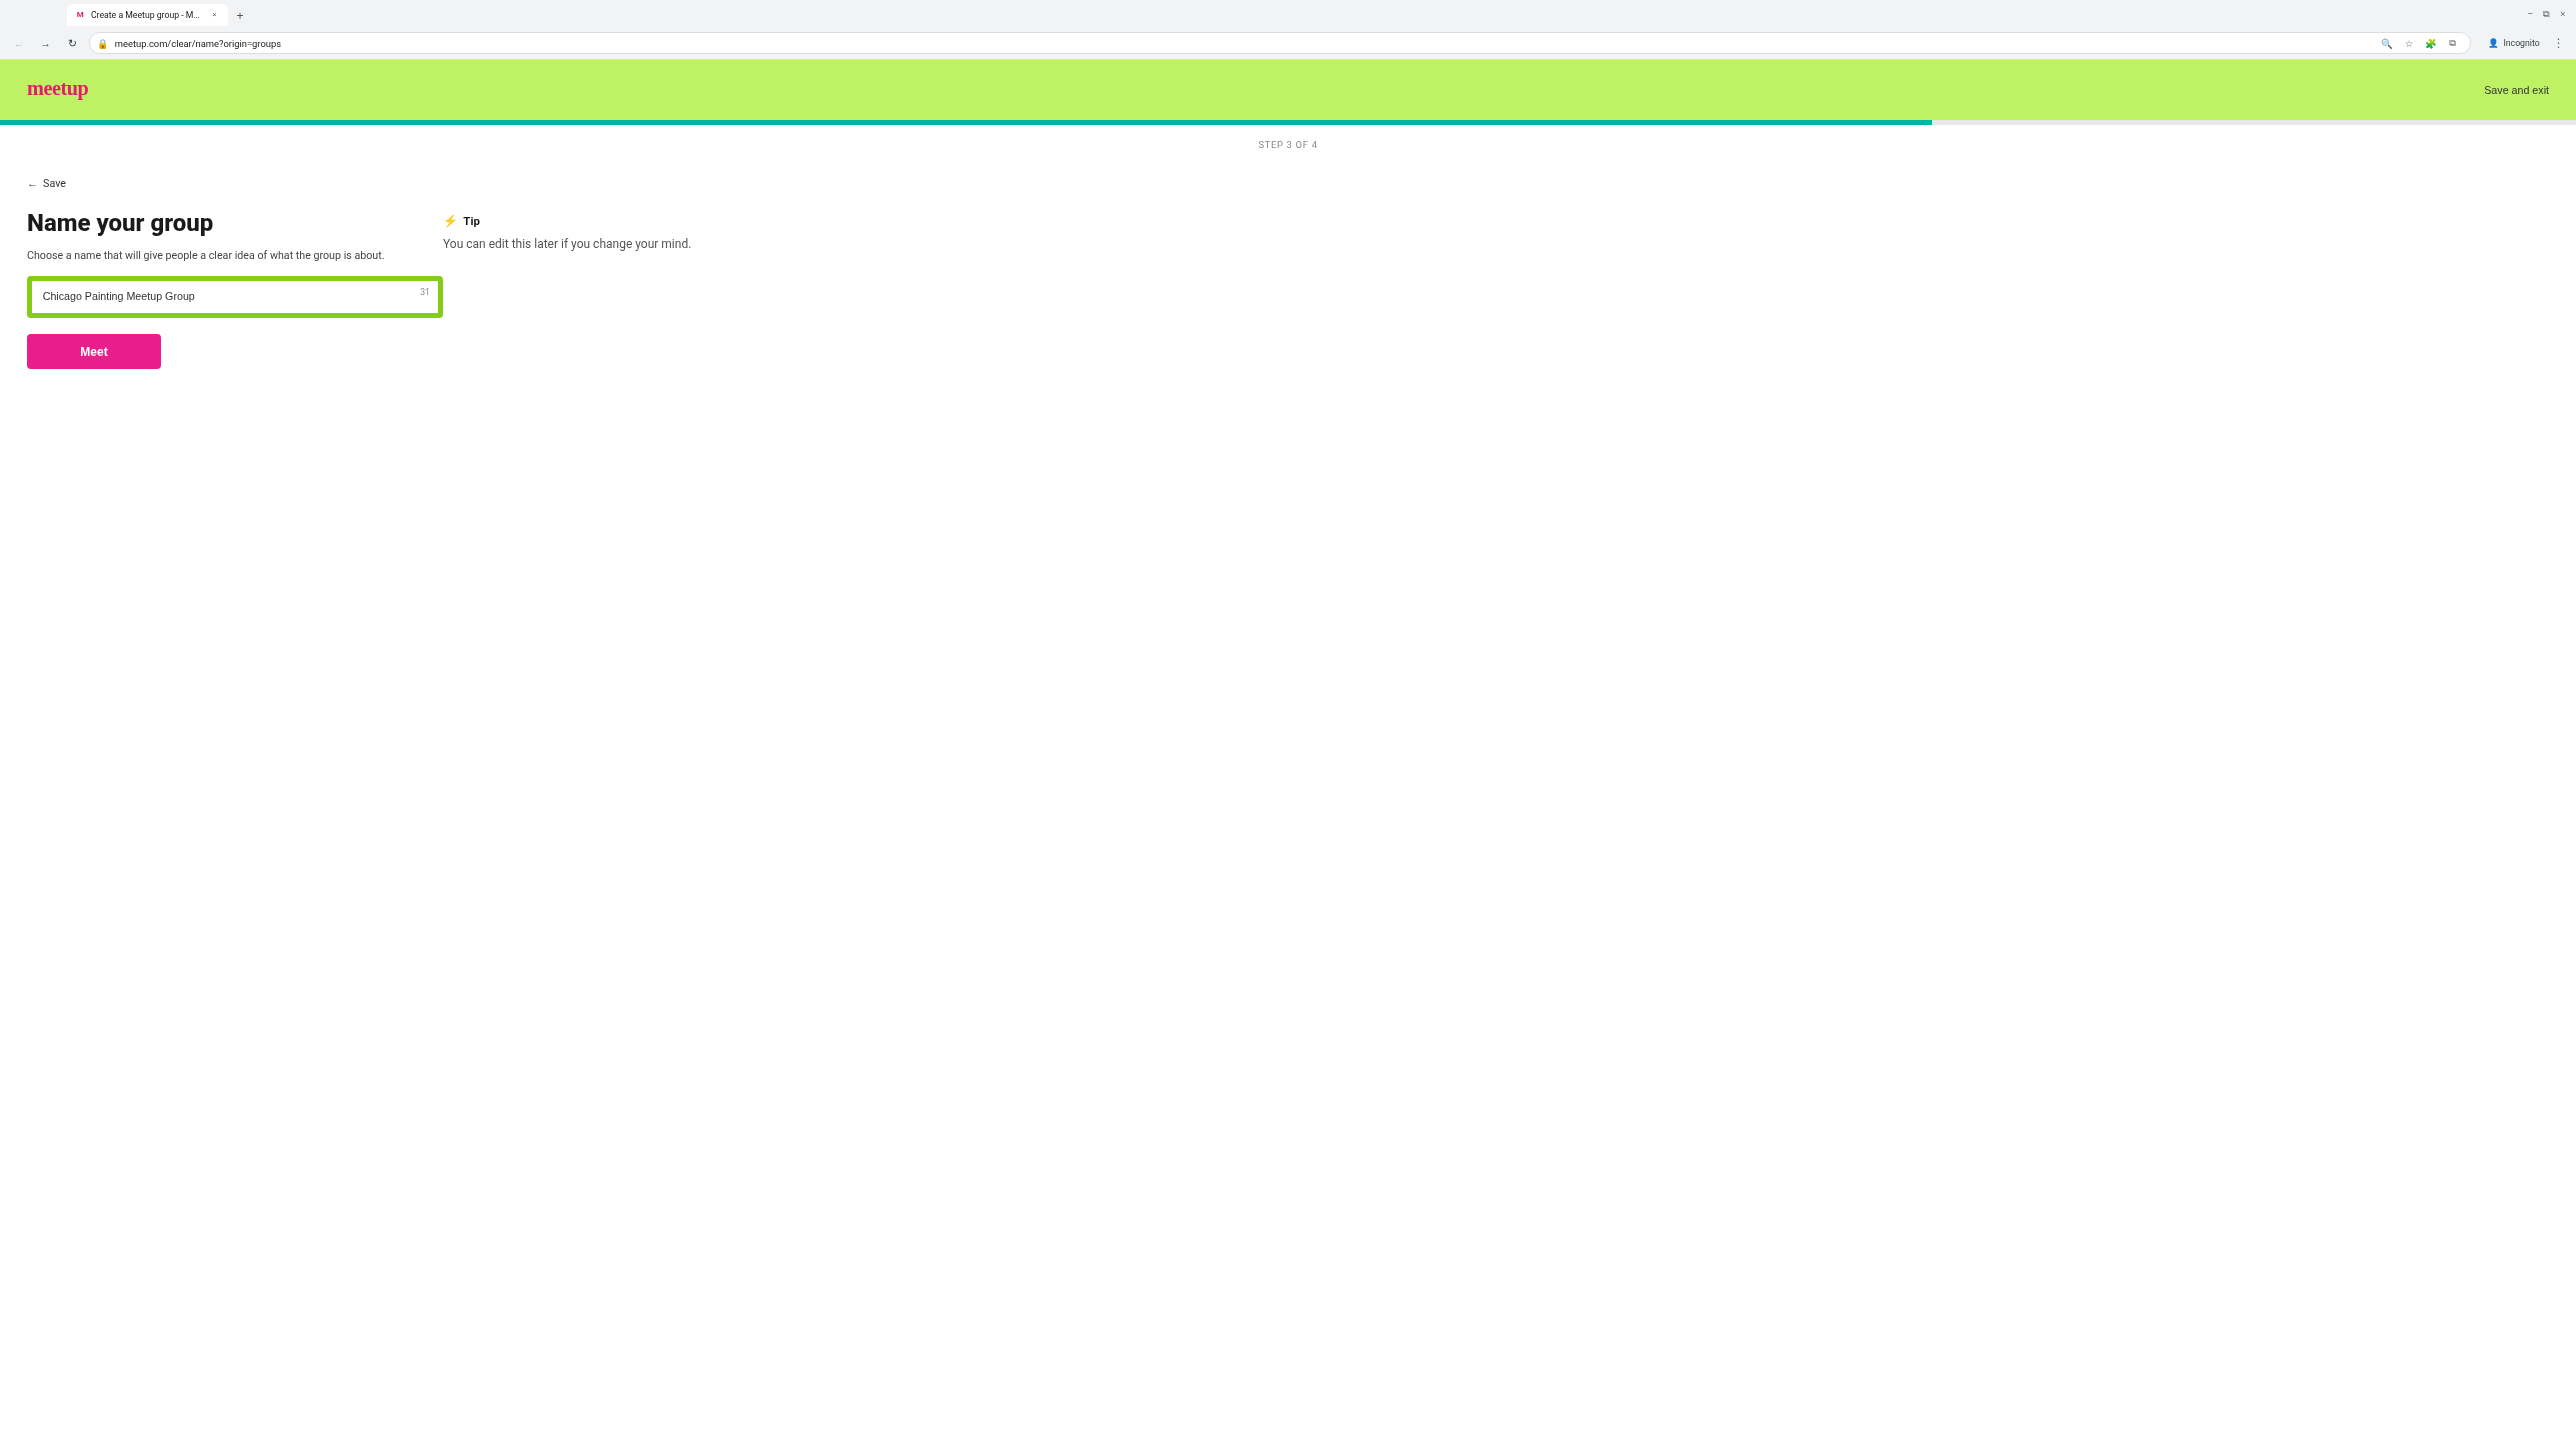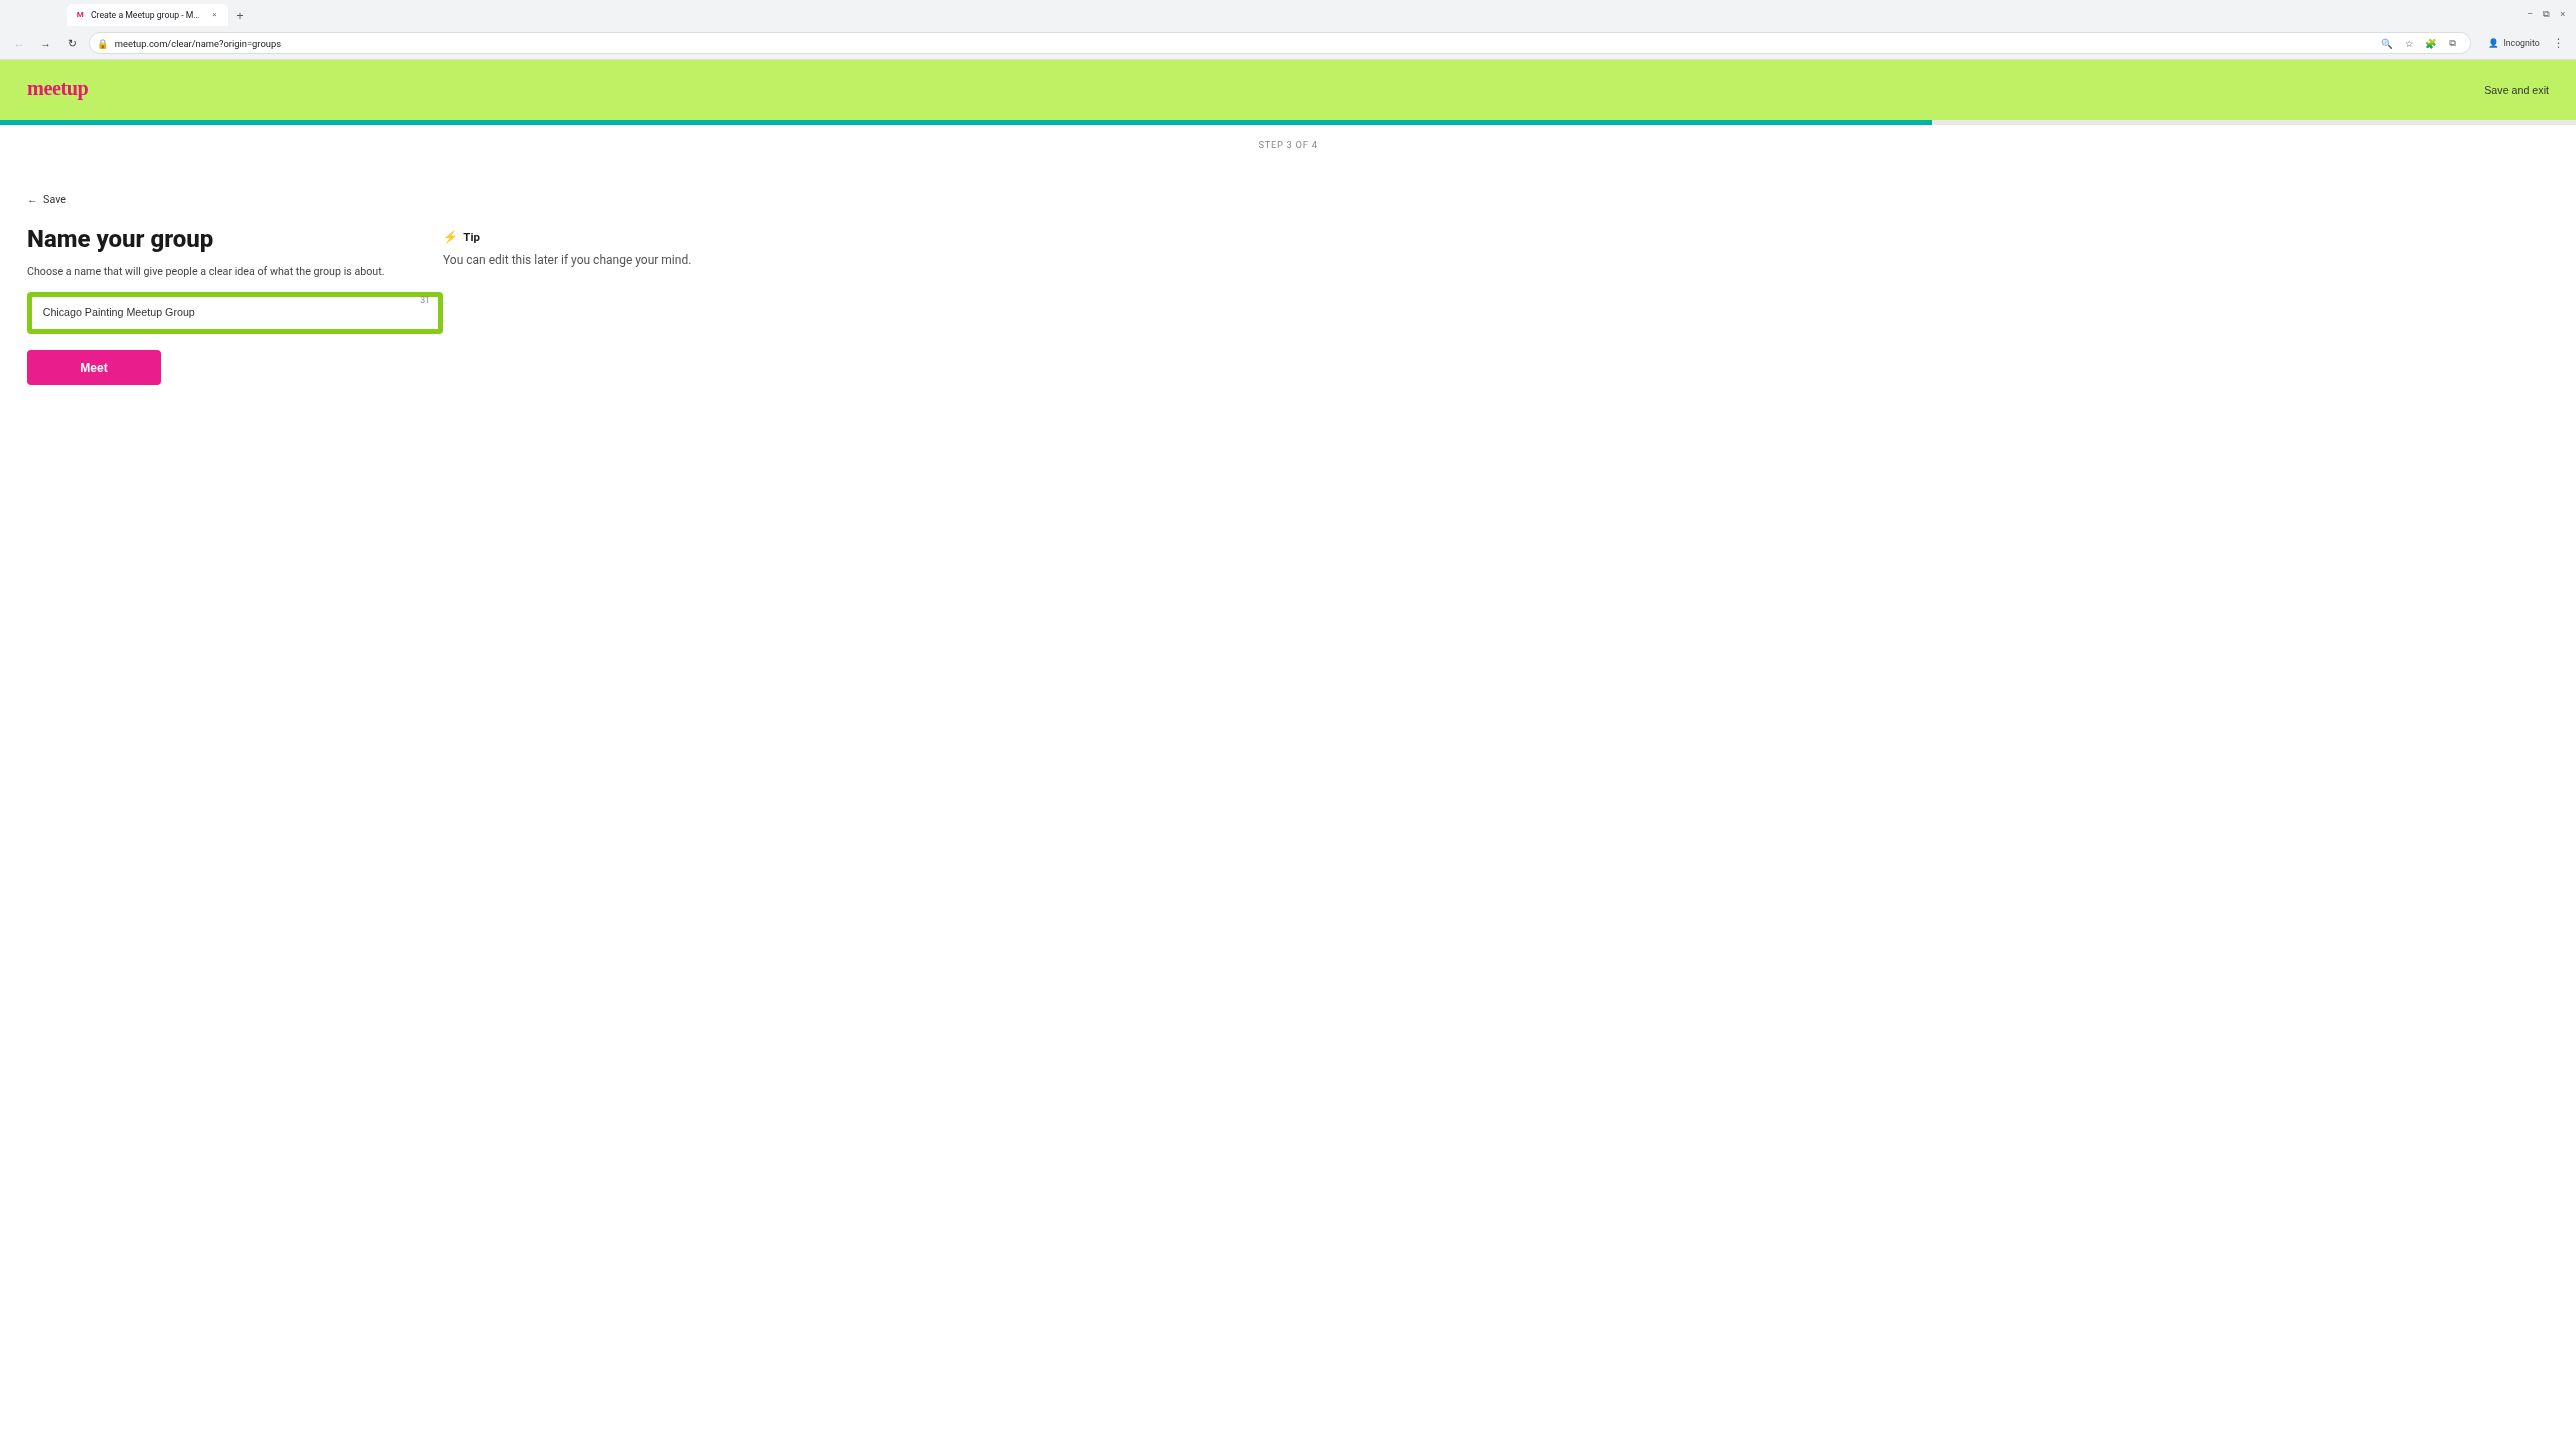--- a/index.html
+++ b/index.html
@@ -241,21 +241,21 @@
     .page-content {
       padding: 27px;
       max-width: 805px;
     }
 
     .step-indicator {
       text-align: center;
       font-size: 9.4px;
       color: #888;
       letter-spacing: 0.7px;
-      margin-bottom: 16px;
+      margin-bottom: 0;
       padding: 13.4px 0 0 0;
       text-transform: uppercase;
     }
 
     .back-link {
       display: flex;
       align-items: center;
       gap: 5.4px;
       font-size: 10.7px;
       color: #333;
@@ -304,21 +304,21 @@
       outline: none;
       font-size: 10.7px;
       color: #333;
       background: transparent;
       padding-right: 27px;
     }
 
     .char-count {
       position: absolute;
       right: 8px;
-      bottom: 24px;
+      bottom: 16px;
       font-size: 8.7px;
       color: #888;
     }
 
     .next-btn {
       background: #e91e8c;
       color: #ffffff;
       border: none;
       border-radius: 4px;
       padding: 10.7px 32px;

